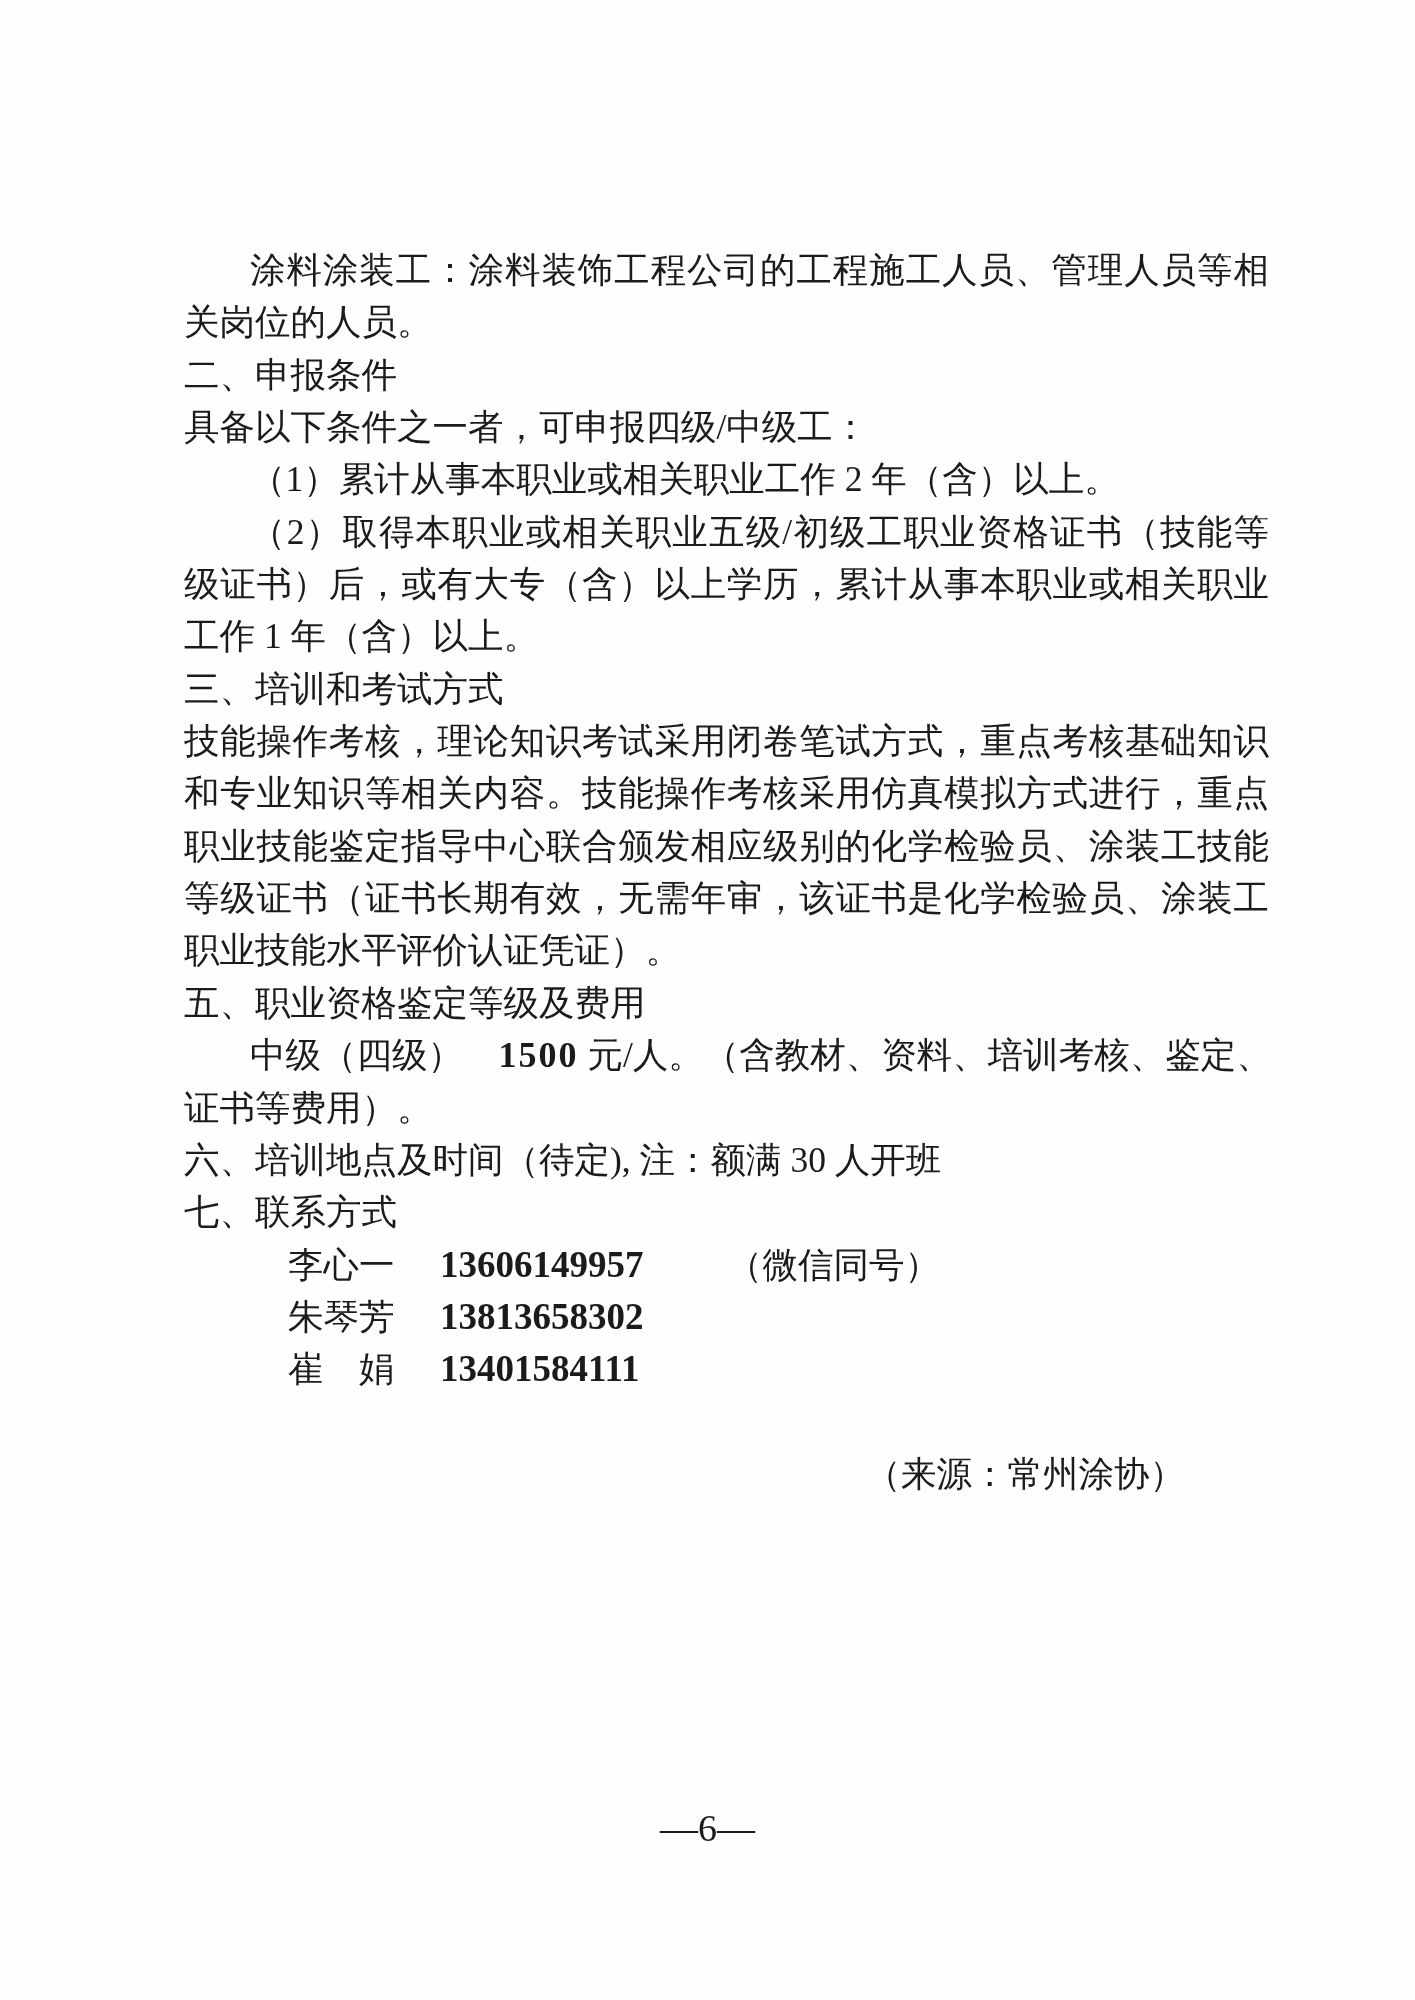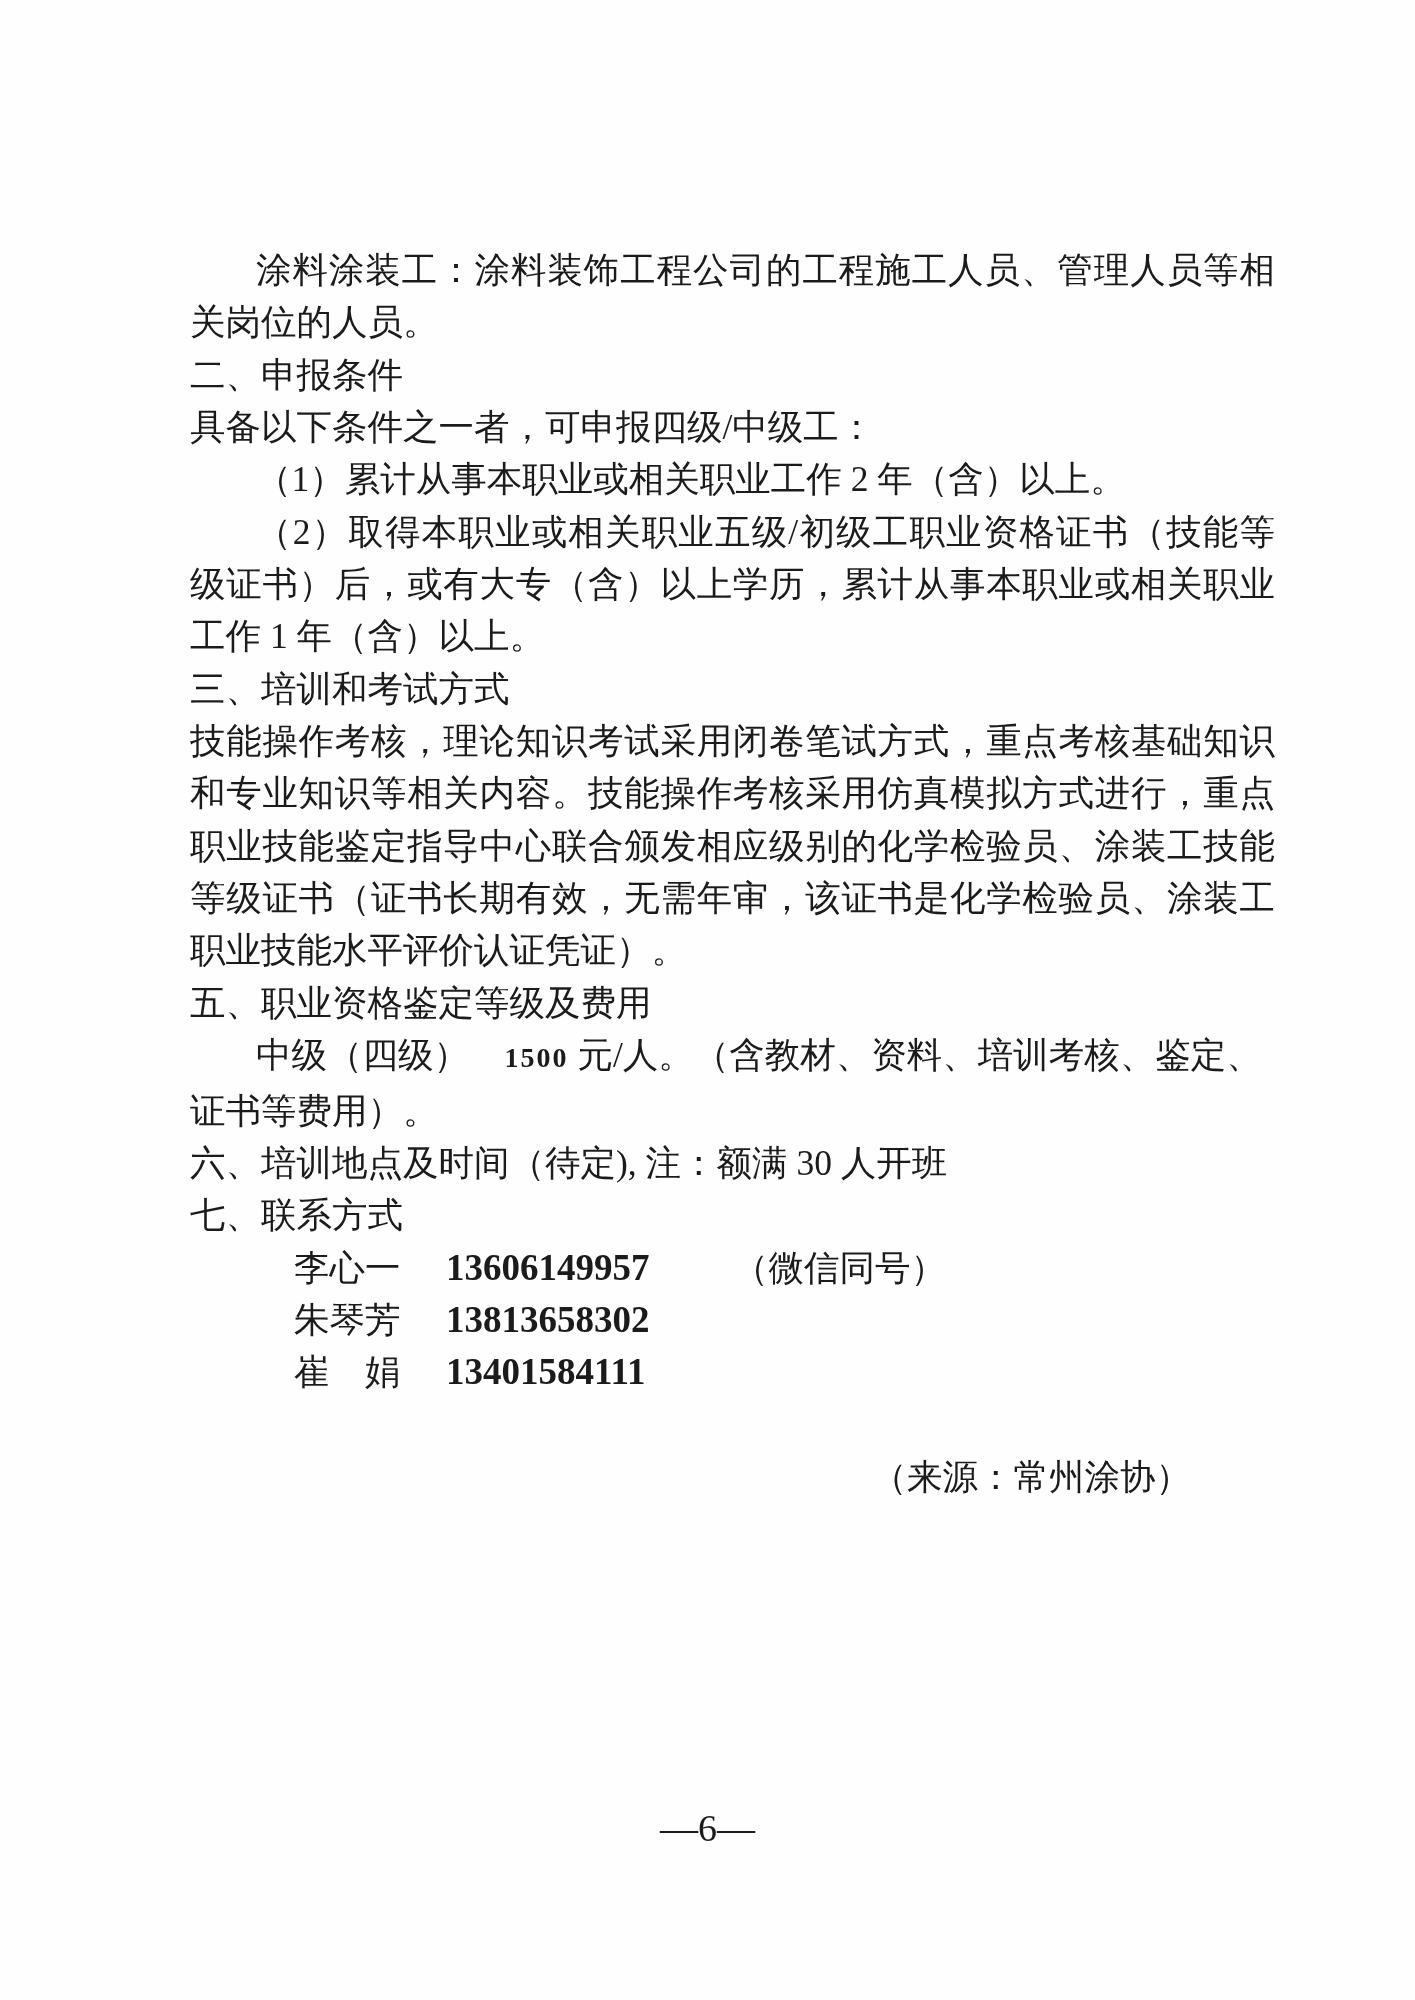--- a/index.html
+++ b/index.html
@@ -13,38 +13,38 @@
     height: 2000px;
     margin: 0 auto;
     background: #fefefe;
     color: #1b1b1b;
     font-family: "Liberation Serif", "DejaVu Serif", serif;
     font-size: 35.5px;
     overflow: hidden;
   }
   .body-block {
     position: absolute;
-    left: 190px;
+    left: 184px;
     top: 244px;
     width: 1085px;
   }
   .ln {
     min-height: 52.35px;
     line-height: 52.35px;
     white-space: pre-wrap;
   }
   .ind { text-indent: 66px; }
   .just {
     text-align: justify;
     text-align-last: justify;
   }
   .nowrap { white-space: nowrap; }
   .fee-amount {
     font-weight: bold;
-    font-size: 28px;
+    font-size: 36px;
     letter-spacing: 2px;
   }
   .contact-row { padding-left: 78px; }
   .c-name {
     display: inline-block;
     width: 152px;
     margin-left: 26px;
   }
   .c-phone {
     display: inline-block;

